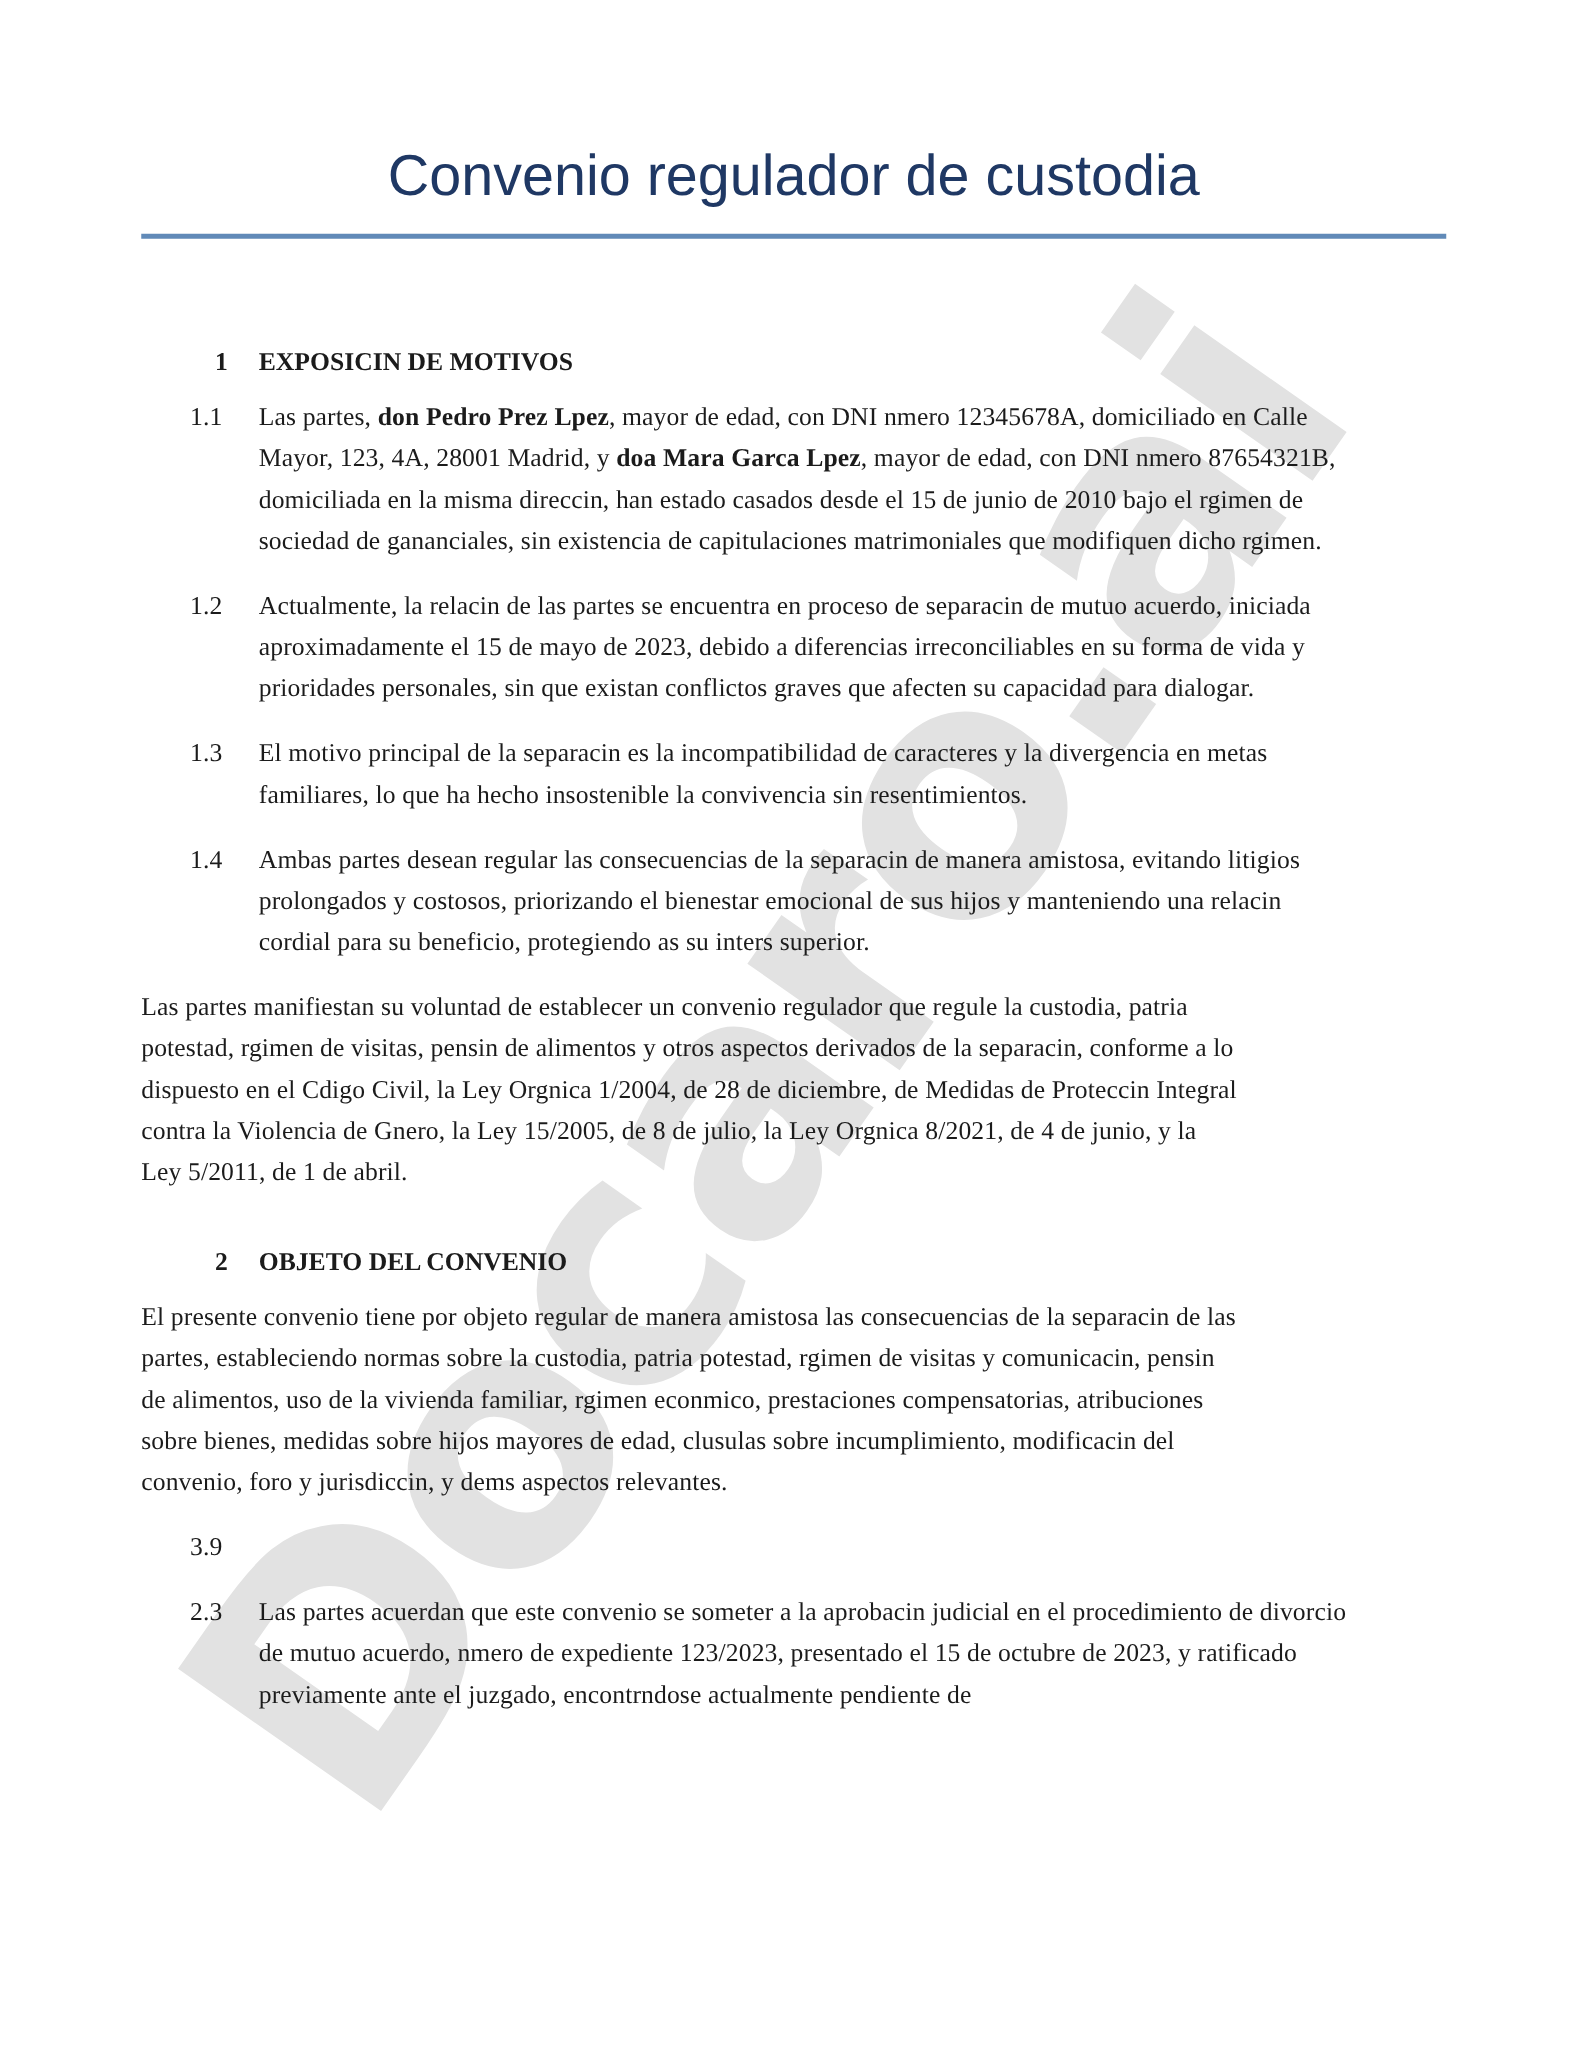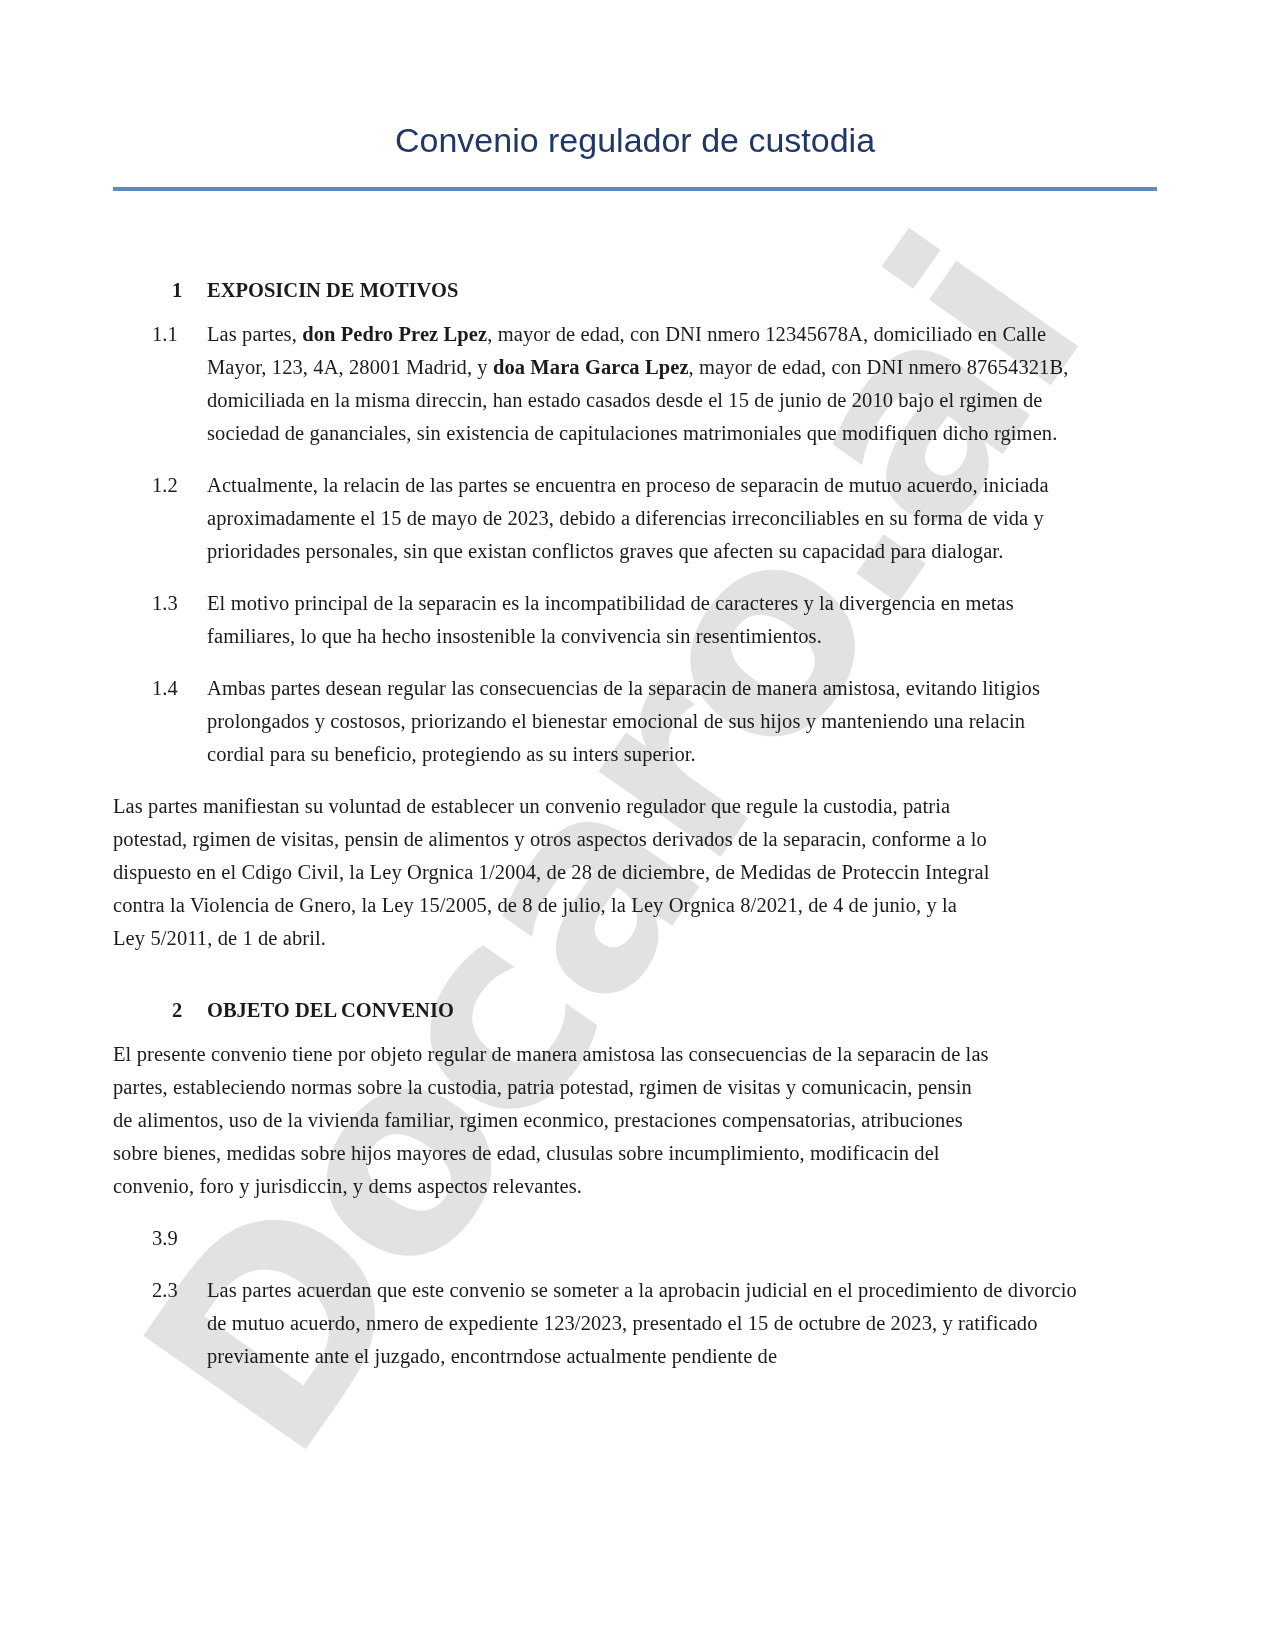--- a/index.html
+++ b/index.html
@@ -31,21 +31,21 @@
     user-select:none;
   }
   .content{
     position:relative;z-index:1;
     padding:112px 118px 0 113px;
   }
   .title{
     margin:0;
     font-family:"Liberation Sans", sans-serif;
     font-weight:normal;
-    font-size:34px;
+    font-size:46px;
     line-height:57px;
     text-align:center;
     color:var(--title-color);
   }
   .title-rule{
     height:0;
     border-bottom:4px solid var(--rule-color);
     margin-top:18px;
   }
   .section:first-of-type{margin-top:85px;}

